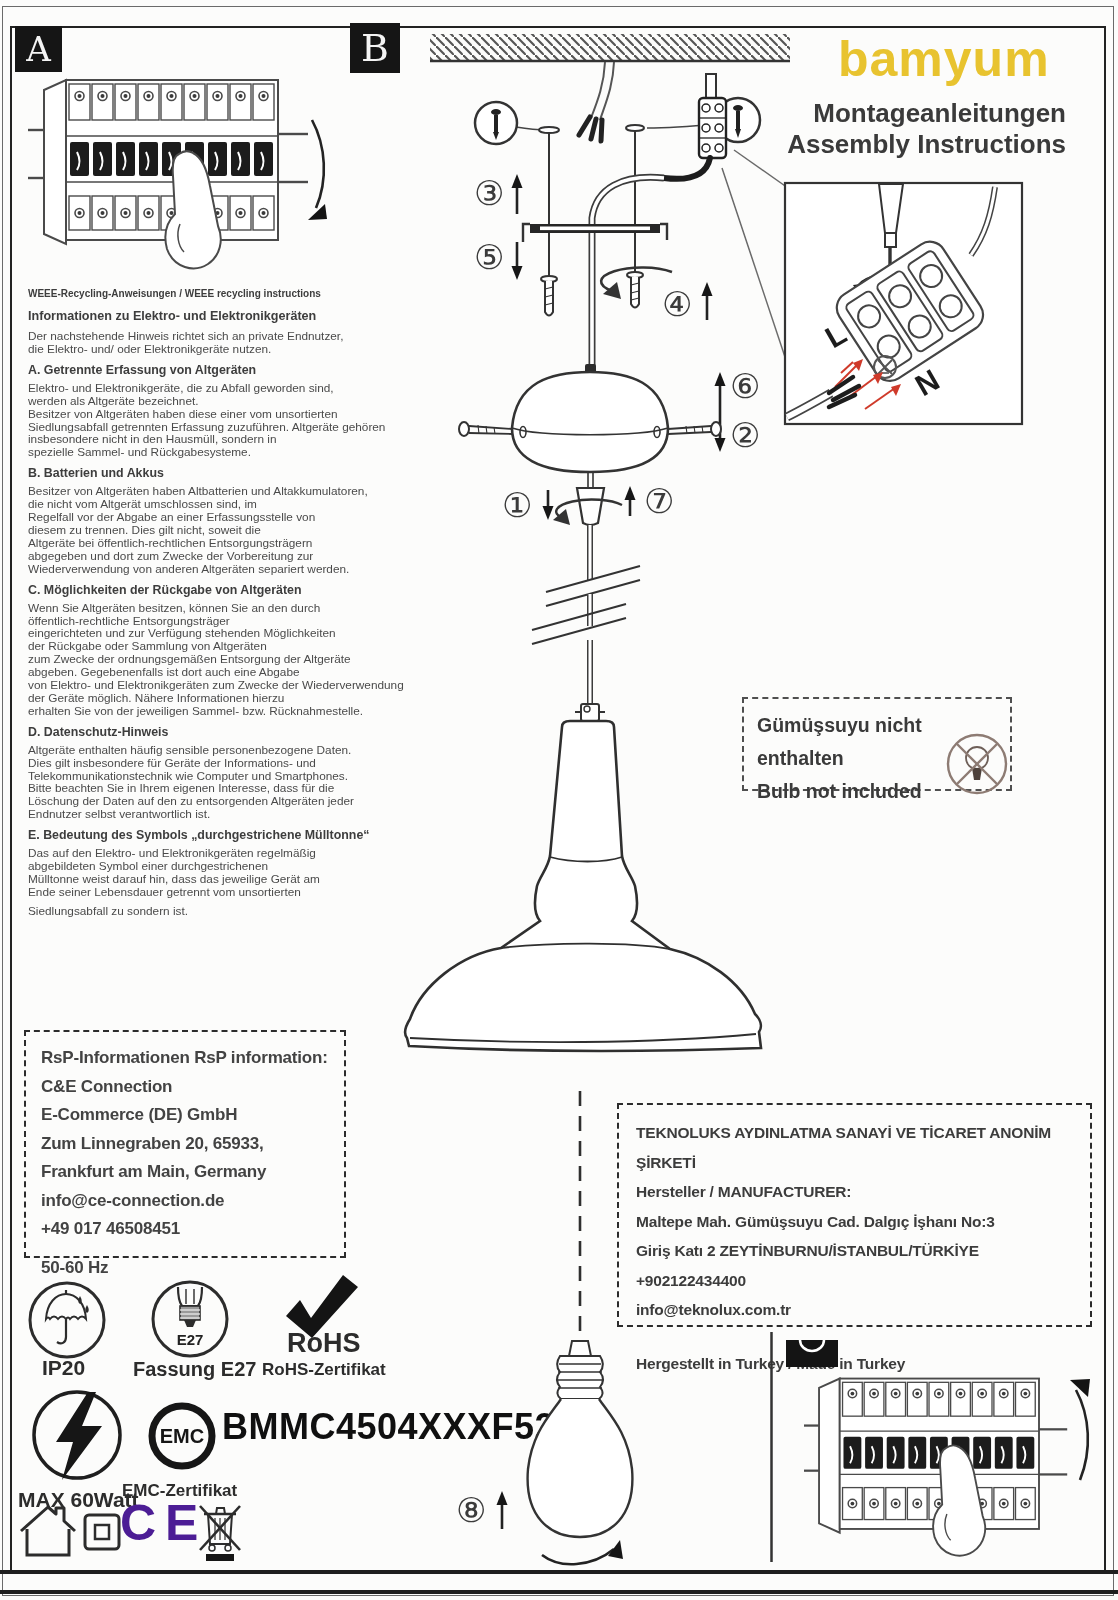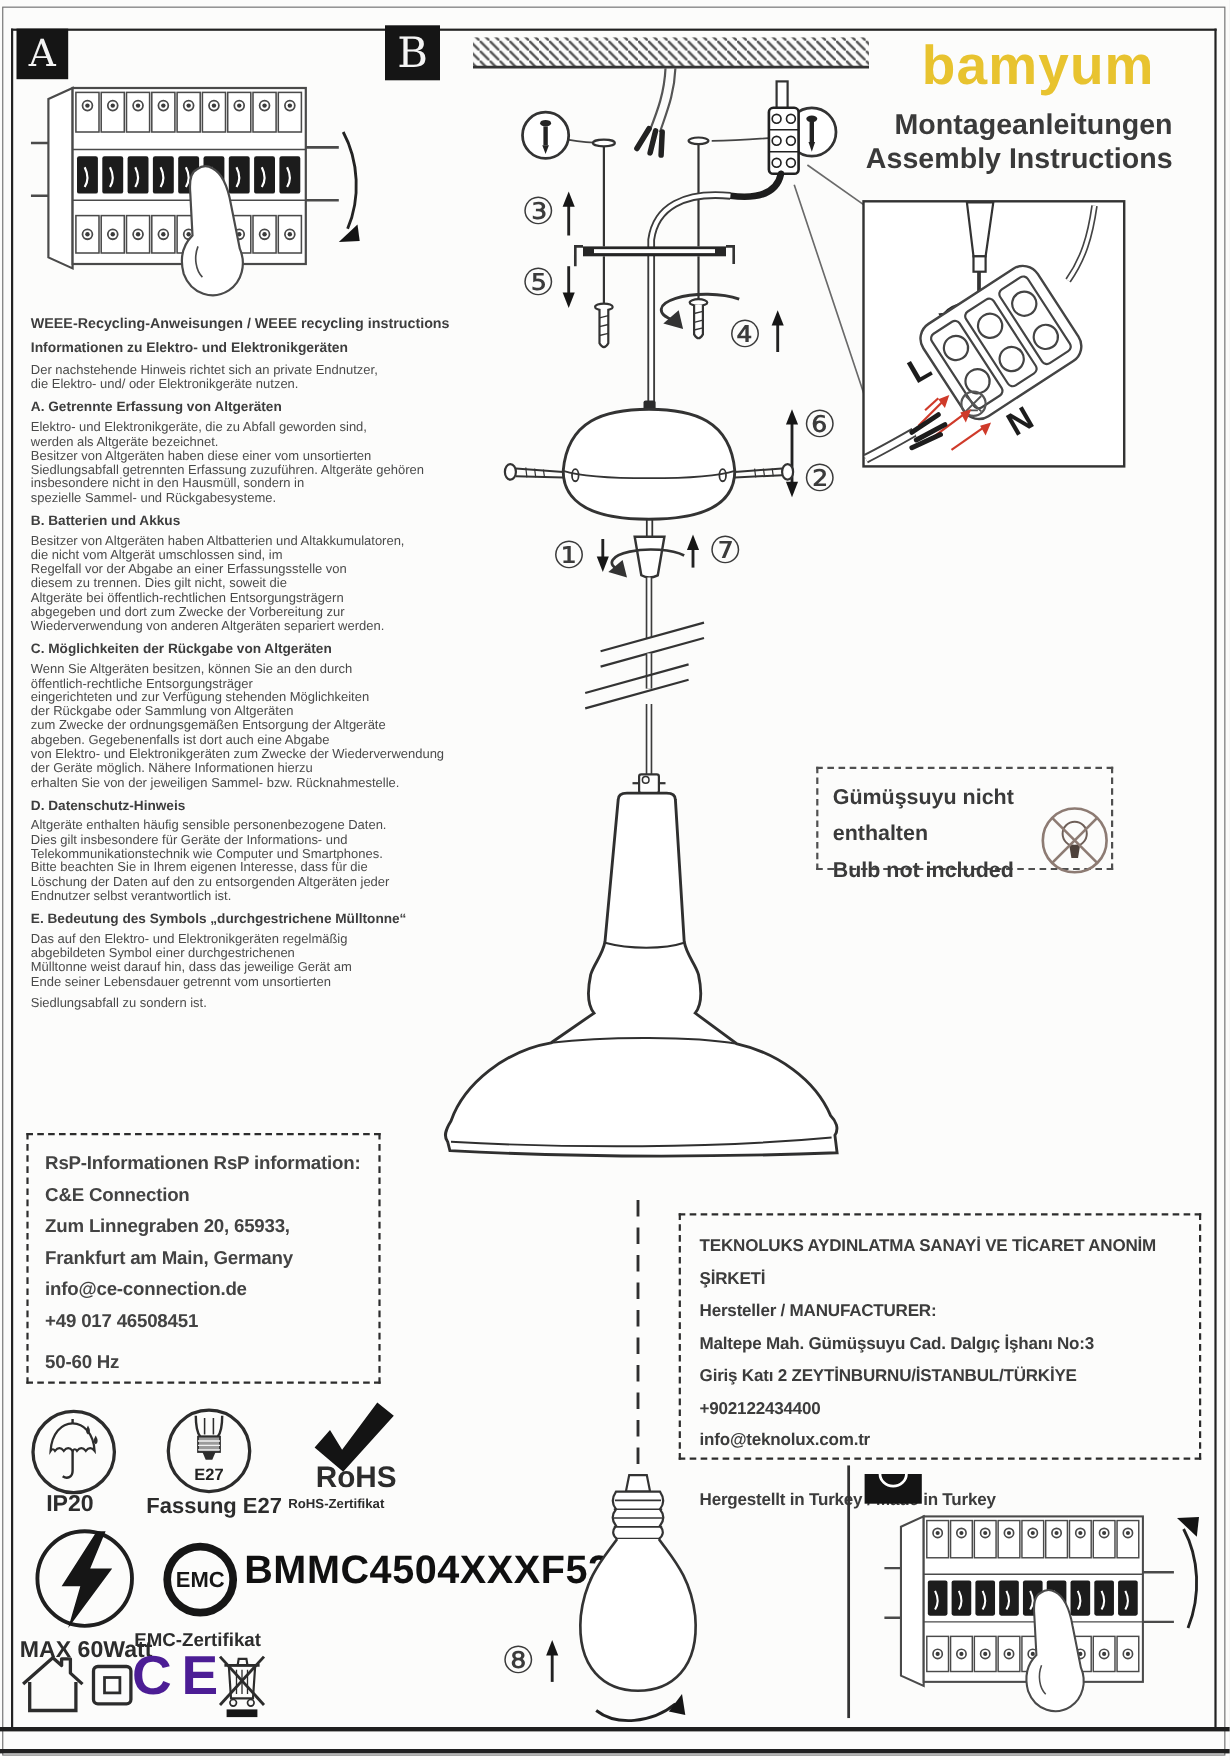--- a/index.html
+++ b/index.html
@@ -6,21 +6,21 @@
   body { background:#d8d8d8; font-family:"Liberation Sans", sans-serif; }
   #page { position:relative; width:1118px; height:1600px; background:#fcfcfb; overflow:hidden; }
   .abs { position:absolute; }
   .outer-border { left:2px; top:6px; width:1112px; height:1590px; border:1.5px solid #6a6a6a; }
   .inner-frame { left:10px; top:26px; width:1096px; height:1544px; border:2.5px solid #222; border-bottom:none; }
   .hline { left:0; width:1118px; background:#1f1f1f; }
   .panel-label { background:#151515; color:#f4f4f4; font-family:"DejaVu Serif", serif; display:flex; align-items:center; justify-content:center; }
   .brand { font-weight:800; font-size:50px; letter-spacing:1px; }
   .hdr-title { text-align:right; font-weight:700; font-size:26px; color:#3a3a3a; line-height:31px; }
   .weee { left:28px; top:286px; width:404px; color:#4a4a4a; }
-  .weee-title { font-weight:700; font-size:13px; line-height:15px; margin-bottom:8px; color:#3d3d3d; }
+  .weee-title { font-weight:700; font-size:10px; line-height:15px; margin-bottom:8px; color:#3d3d3d; }
   .weee-sub { font-weight:700; font-size:12.6px; line-height:15px; margin-bottom:6px; color:#3d3d3d; }
   .weee-p { font-size:11.8px; line-height:12.9px; white-space:pre-line; margin-bottom:6px; }
   .weee-h { font-weight:700; font-size:12.4px; margin:7px 0 5px; color:#3d3d3d; }
   .dashed-box { border:2.5px dashed #2c2c2c; }
   .bulb-note { left:742px; top:697px; width:270px; height:94px; border:2px dashed #4f4f4f; padding:10px 0 0 13px; font-size:19.5px; font-weight:700; color:#3a3a3a; line-height:33px; }
   .rsp { left:24px; top:1030px; width:322px; height:228px; padding:12px 0 0 15px; font-size:17px; font-weight:700; color:#434343; line-height:28.5px; letter-spacing:-0.2px; }
   .mfr { left:617px; top:1103px; width:475px; height:224px; padding:13px 0 0 17px; font-size:15.5px; font-weight:700; color:#3c3c3c; line-height:29.5px; letter-spacing:-0.2px; }
   .step { position:absolute; font-family:"DejaVu Serif","DejaVu Sans",serif; font-size:34px; color:#3b3b3b; line-height:34px; }
   .cert-label { position:absolute; font-weight:700; color:#2c2c2c; }
   .code { left:222px; top:1406px; font-size:36px; font-weight:700; color:#101010; letter-spacing:0.5px; }
@@ -344,20 +344,21 @@
     <circle cx="33" cy="33" r="29" fill="none" stroke="#8d7b73" stroke-width="2.4"></circle>
     <circle cx="33" cy="27" r="11" fill="none" stroke="#6e5f58" stroke-width="1.8"></circle>
     <path d="M28,37 L38,37 L36,49 L30,49 Z" fill="#4d413b"></path>
     <line x1="13" y1="13" x2="53" y2="53" stroke="#8d7b73" stroke-width="2.4"></line>
     <line x1="53" y1="13" x2="13" y2="53" stroke="#8d7b73" stroke-width="2.4"></line>
   </svg>
 
   <div class="abs rsp dashed-box">
     <div>RsP-Informationen RsP information:</div>
     <div>C&amp;E Connection</div>
+    <div>E-Commerce (DE) GmbH</div>
     <div>Zum Linnegraben 20, 65933,</div>
     <div>Frankfurt am Main, Germany</div>
     <div>info@ce-connection.de</div>
     <div>+49 017 46508451</div>
     <div style="margin-top:10px">50-60 Hz</div>
   </div>
 
   <svg class="abs" style="left:24px;top:1279px" width="86" height="82" viewBox="0 0 86 82">
     <circle cx="43" cy="41" r="37" fill="none" stroke="#2c2c2c" stroke-width="3"></circle>
     <path d="M22,40 C23,24 32,15 42,15 C52,15 61,24 62,40 Q58,35 54,40 Q50,35 46,40 Q44,37 42,40 Q38,35 34,40 Q30,35 26,40 Q24,37 22,40 Z" fill="none" stroke="#2c2c2c" stroke-width="2"></path>
@@ -379,21 +380,21 @@
     <line x1="32" y1="40" x2="52" y2="40" stroke="#f2f2f2" stroke-width="1.2"></line>
     <path d="M36,42 L48,42 L45,49 L39,49 Z" fill="#2c2c2c"></path>
     <text x="42" y="67" text-anchor="middle" font-size="15" font-weight="bold" fill="#222" font-family="Liberation Sans, sans-serif">E27</text>
   </svg>
   <div class="cert-label" style="left:133px;top:1358px;font-size:20px">Fassung E27</div>
 
   <svg class="abs" style="left:280px;top:1272px" width="80" height="70" viewBox="0 0 80 70">
     <path d="M6,44 L20,28 L31,46 L63,3 L78,15 L32,66 Z" fill="#141414"></path>
   </svg>
   <div class="cert-label" style="left:287px;top:1328px;font-size:27px;font-weight:900">RoHS</div>
-  <div class="cert-label" style="left:262px;top:1360px;font-size:12px">RoHS-Zertifikat</div>
+  <div class="cert-label" style="left:262px;top:1360px;font-size:17px">RoHS-Zertifikat</div>
 
   <svg class="abs" style="left:28px;top:1388px" width="98" height="96" viewBox="0 0 98 96">
     <circle cx="49" cy="47" r="43" fill="none" stroke="#1f1f1f" stroke-width="3.5"></circle>
     <polygon points="60,4 28,54 45,54 34,92 74,38 54,38 68,4" fill="#161616"></polygon>
   </svg>
   <div class="cert-label" style="left:18px;top:1488px;font-size:21px">MAX 60Watt</div>
 
   <svg class="abs" style="left:144px;top:1398px" width="76" height="76" viewBox="0 0 76 76">
     <circle cx="38" cy="38" r="30" fill="none" stroke="#161616" stroke-width="7"></circle>
     <text x="38" y="45" text-anchor="middle" font-size="20" font-weight="800" fill="#161616" font-family="Liberation Sans, sans-serif">EMC</text>

